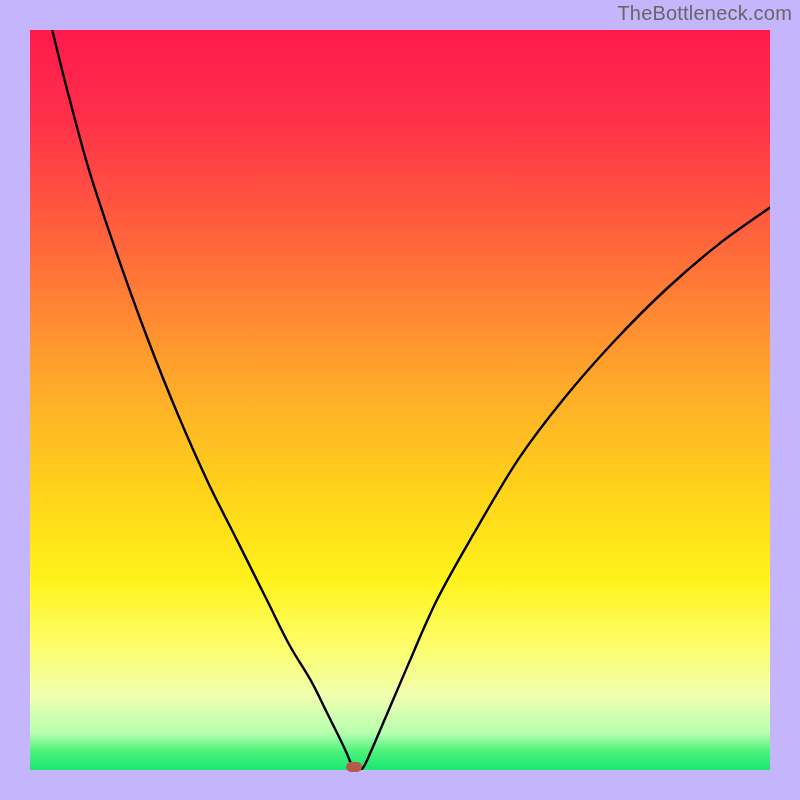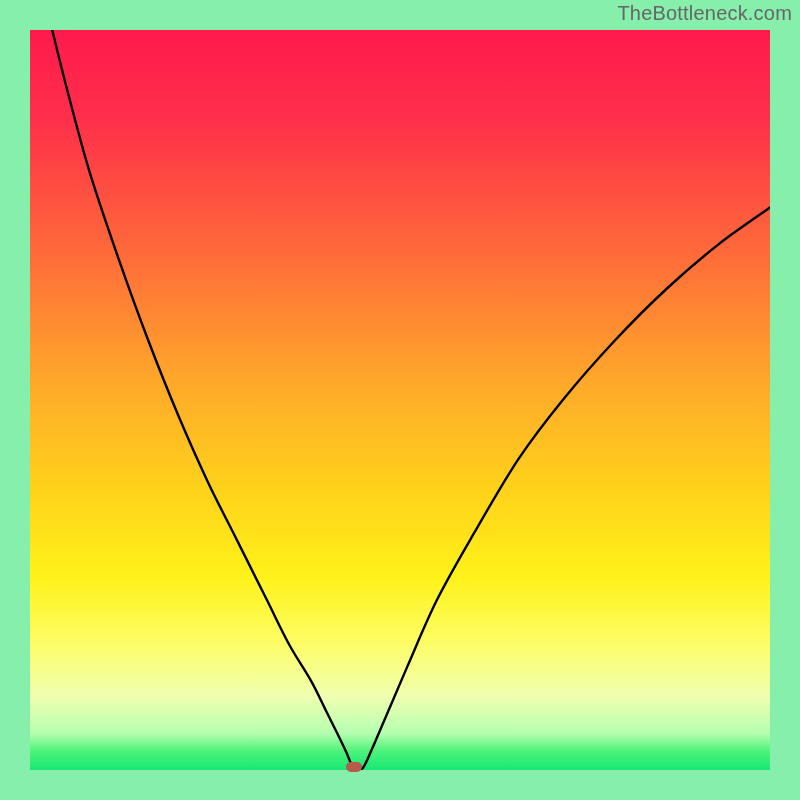--- a/index.html
+++ b/index.html
@@ -8,21 +8,21 @@
     width: 800px;
     height: 800px;
     background: #000;
     overflow: hidden;
     font-family: Arial, Helvetica, sans-serif;
   }
   .frame {
     position: relative;
     width: 800px;
     height: 800px;
-    background: #86efac;
+    background: #c4b5fd;
   }
   .watermark {
     position: absolute;
     top: 2px;
     right: 8px;
     color: #666;
     font-size: 20px;
     font-weight: 500;
     letter-spacing: 0.2px;
     user-select: none;

